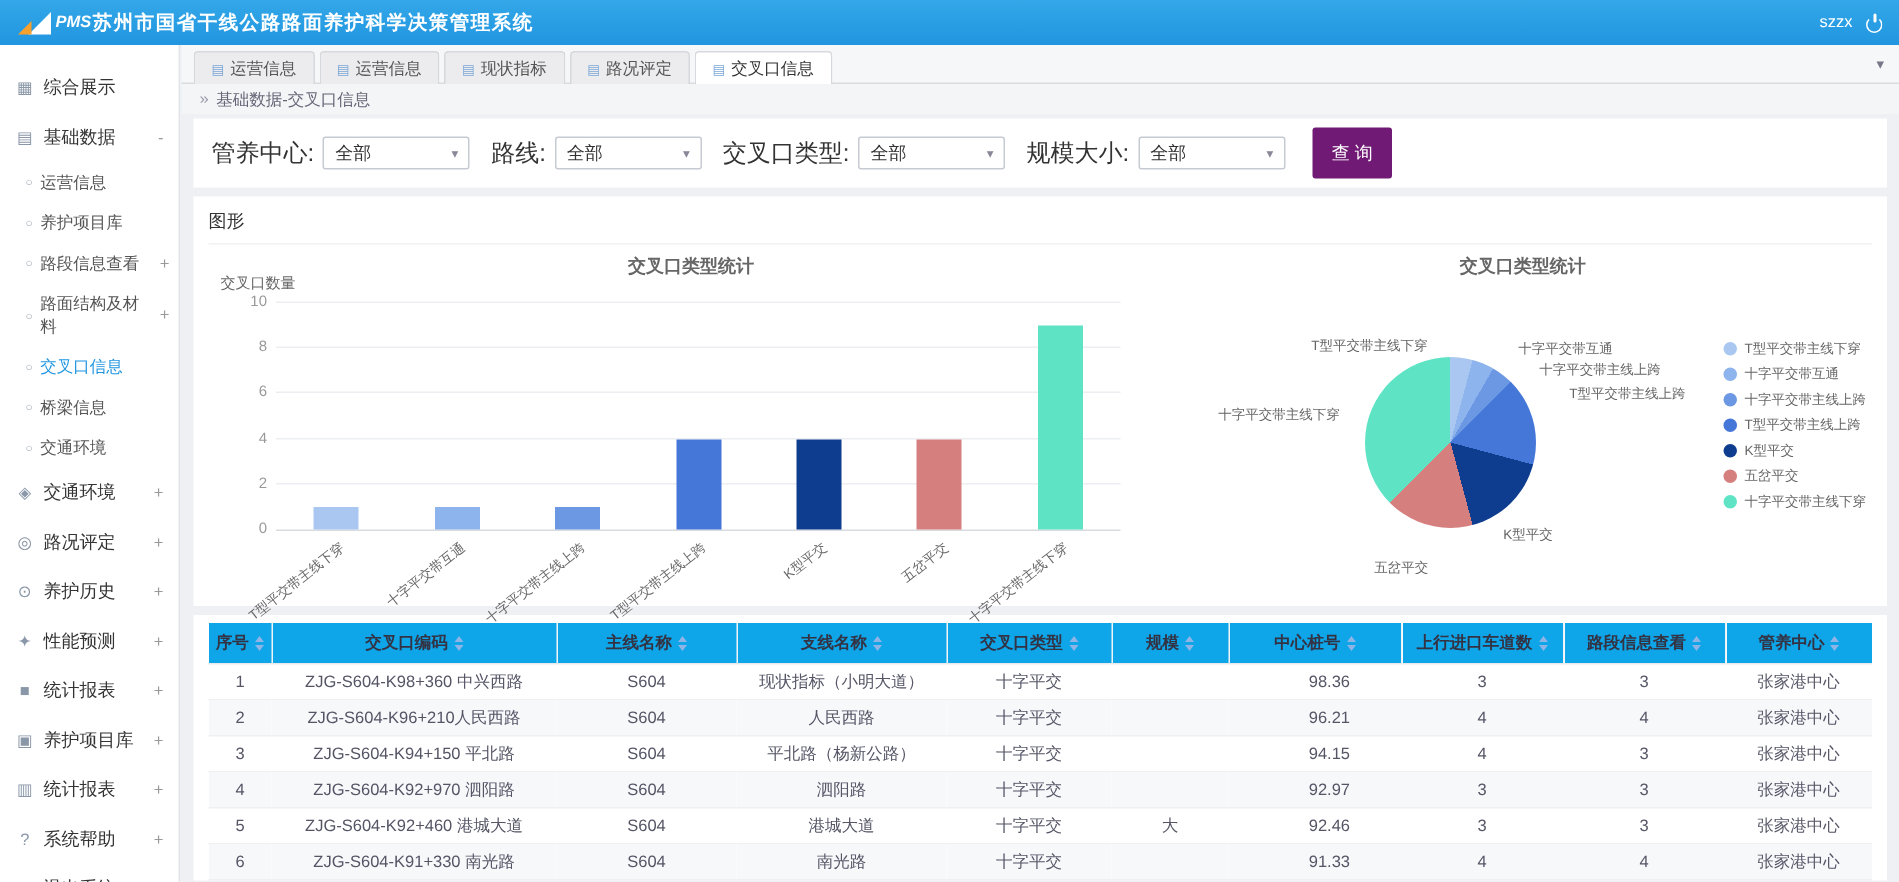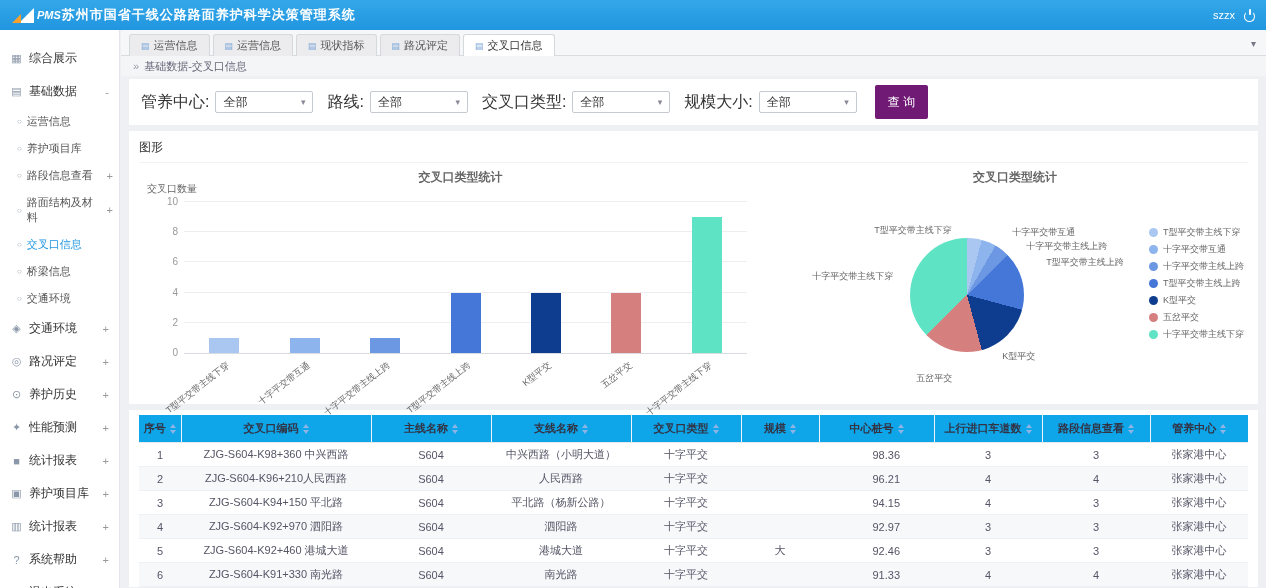--- a/index.html
+++ b/index.html
@@ -423,21 +423,21 @@
                 <i class="up"></i>
                 <i class="dn"></i>
               </span></th>
           </tr>
         </thead>
       <tbody id="tbody">
           <tr>
             <td>1</td>
             <td>ZJG-S604-K98+360 中兴西路</td>
             <td>S604</td>
-            <td>中兴西路（小明大道）</td>
+            <td>现状指标（小明大道）</td>
             <td>十字平交</td>
             <td></td>
             <td>98.36</td>
             <td>3</td>
             <td>3</td>
             <td>张家港中心</td>
           </tr>
           <tr>
             <td>2</td>
             <td>ZJG-S604-K96+210人民西路</td>

